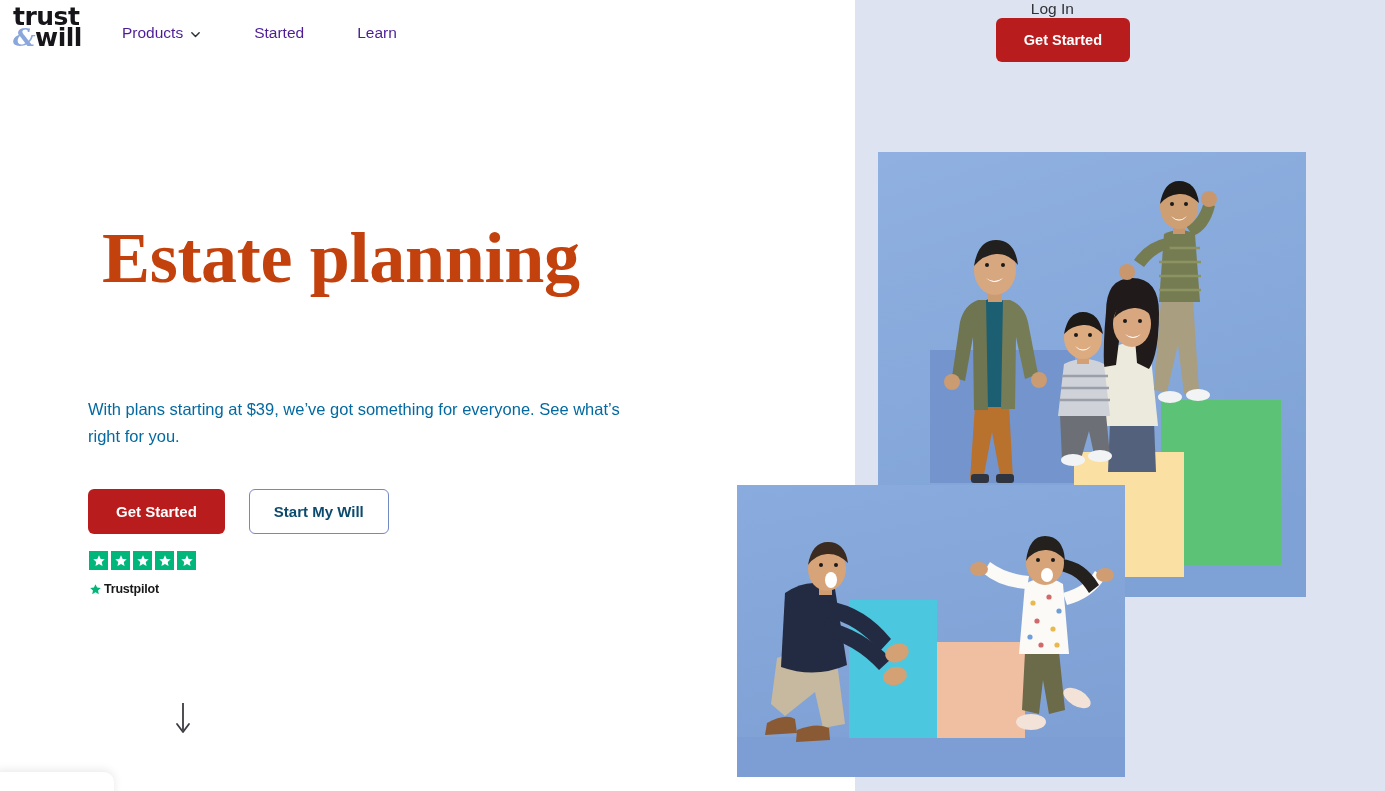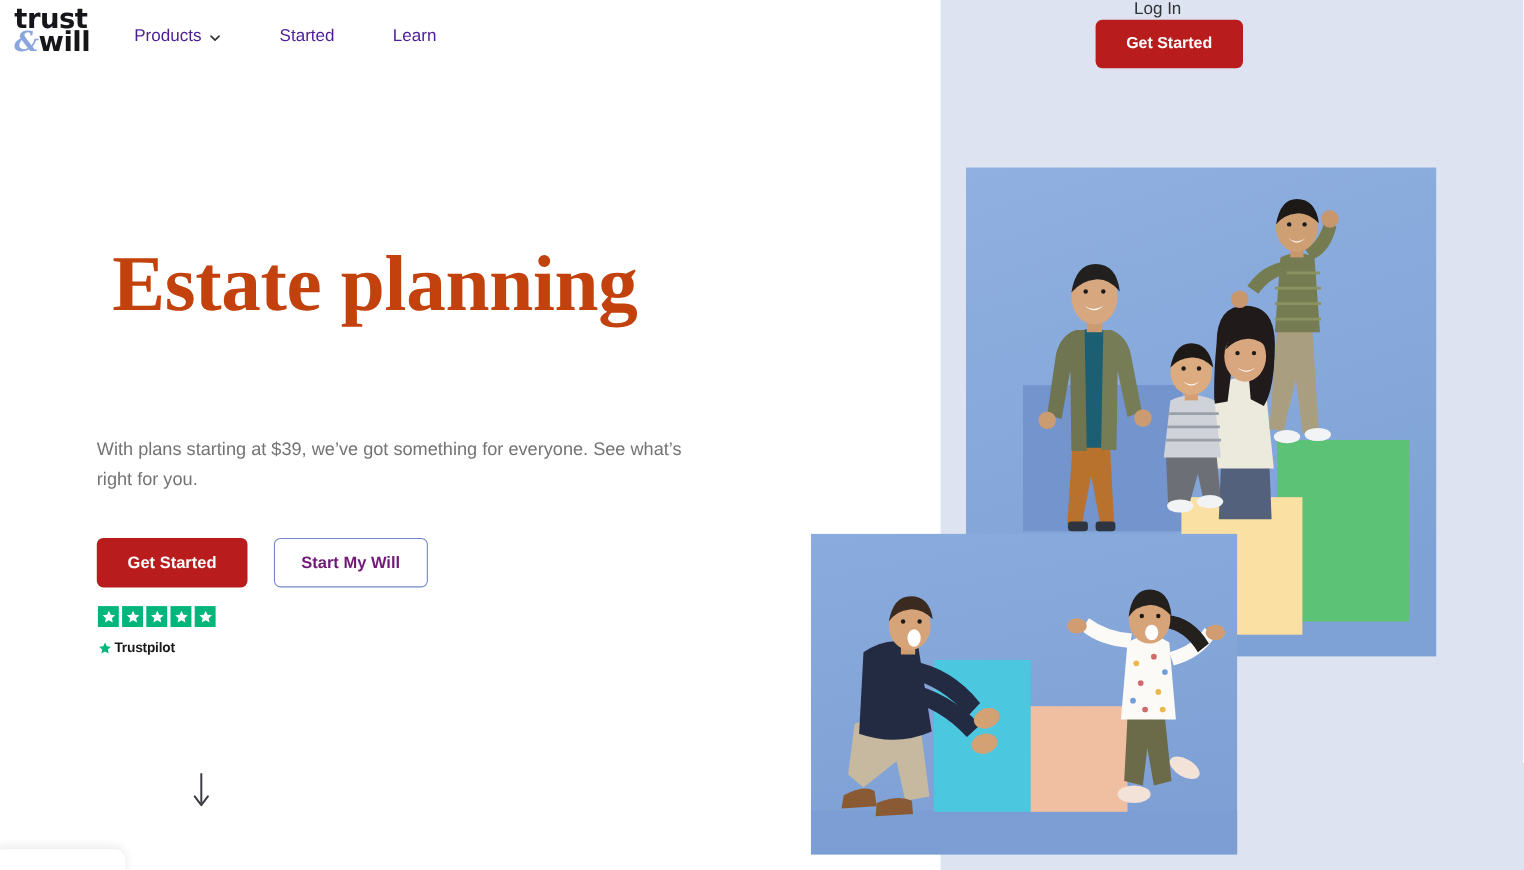--- a/index.html
+++ b/index.html
@@ -59,26 +59,26 @@
   .content { position: absolute; left: 88px; top: 0; width: 640px; }
 
   .headline {
     position: absolute; left: 14px; top: 220px; width: 600px;
     font-family: "Liberation Serif", "DejaVu Serif", serif;
     font-size: 72px; line-height: 1.06;
     color: #c2410c; letter-spacing: -0.3px;
   }
   .subhead {
     position: absolute; left: 0; top: 396px; width: 545px;
-    font-size: 16.5px; line-height: 1.62; color: #737373;
+    font-size: 16.5px; line-height: 1.62; color: #0369a1;
   }
   .cta-row { position: absolute; left: 0; top: 489px; display: flex; align-items: center; gap: 24px; }
   .cta-row .btn-primary { padding: 0 28px; height: 45px; font-size: 15px; border-radius: 6px; }
   .btn-outline {
-    background: #ffffff; color: #701a75; border: 1.5px solid #7189c4;
+    background: #ffffff; color: #0c4a6e; border: 1.5px solid #7189c4;
     font-family: "Liberation Sans", sans-serif;
     font-weight: bold; font-size: 15px; height: 45px; padding: 0 24px;
     border-radius: 6px; cursor: pointer; white-space: nowrap;
   }
 
   
   .trustpilot { position: absolute; left: 1px; top: 551px; }
   .tp-stars { display: flex; gap: 3px; }
   .tp-star-box {
     width: 19px; height: 19px; background: #00b67a;

